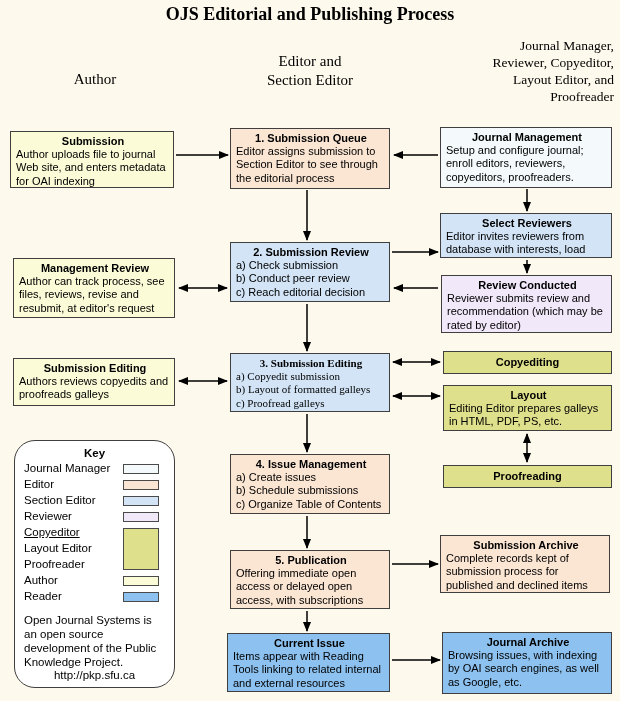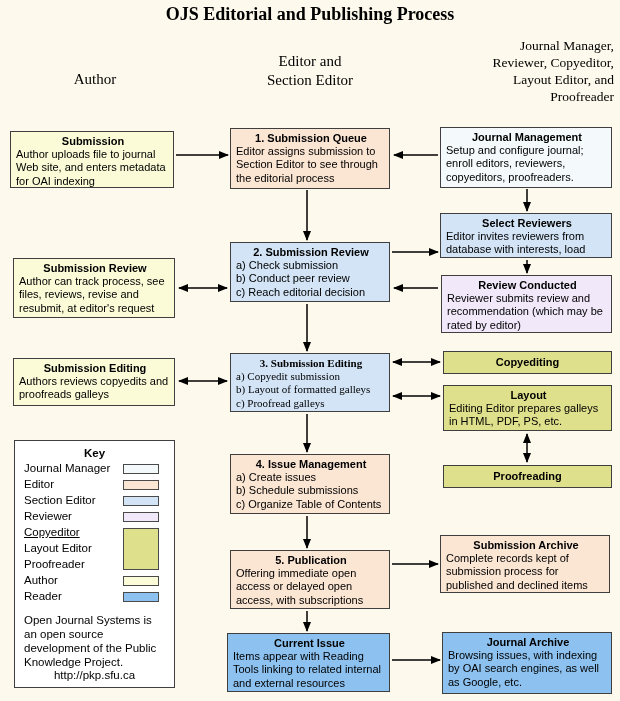--- a/index.html
+++ b/index.html
@@ -55,21 +55,21 @@
   <div class="col-header manager">Journal Manager,
 Reviewer, Copyeditor,
 Layout Editor, and
 Proofreader</div>
 
   <div class="box" style="left: 10px; top: 131px; width: 164px; height: 57px; background-color: rgb(251, 251, 216);">
     <div class="box-title">Submission</div>
     <div class="box-body">Author uploads file to journal Web site, and enters metadata for OAI indexing</div>
   </div>
   <div class="box" style="left: 13px; top: 258px; width: 162px; height: 60px; background-color: rgb(251, 251, 216);">
-    <div class="box-title">Submission Review</div>
+    <div class="box-title">Management Review</div>
     <div class="box-body">Author can track process, see files, reviews, revise and resubmit, at editor's request</div>
   </div>
   <div class="box" style="left: 13px; top: 358px; width: 162px; height: 48px; background-color: rgb(251, 251, 216);">
     <div class="box-title">Submission Editing</div>
     <div class="box-body">Authors reviews copyedits and proofreads galleys</div>
   </div>
 
   <div class="box" style="left: 230px; top: 128px; width: 160px; height: 61px; background-color: rgb(251, 229, 211);">
     <div class="box-title">1. Submission Queue</div>
     <div class="box-body">Editor assigns submission to Section Editor to see through the editorial process</div>
@@ -125,21 +125,21 @@
   </div>
   <div class="box" style="left: 440px; top: 535px; width: 170px; height: 58px; background-color: rgb(251, 229, 211);">
     <div class="box-title">Submission Archive</div>
     <div class="box-body">Complete records kept of submission process for published and declined items</div>
   </div>
   <div class="box" style="left: 442px; top: 632px; width: 170px; height: 62px; background-color: rgb(141, 194, 240);">
     <div class="box-title">Journal Archive</div>
     <div class="box-body">Browsing issues, with indexing by OAI search engines, as well as Google, etc.</div>
   </div>
 
-  <div class="key-box" style="left:14px;top:440px;width:161px;height:248px;">
+  <div class="key-box" style="left:14px;top:440px;width:161px;height:248px;border-radius:21px;">
     <div class="key-title">Key</div>
     <div class="key-label" style="top:21px;">Journal Manager</div>
     <div class="key-label" style="top:37px;">Editor</div>
     <div class="key-label" style="top:53px;">Section Editor</div>
     <div class="key-label" style="top:69px;">Reviewer</div>
     <div class="key-label" style="top:85px;text-decoration:underline;">Copyeditor</div>
     <div class="key-label" style="top:101px;">Layout Editor</div>
     <div class="key-label" style="top:117px;">Proofreader</div>
     <div class="key-label" style="top:133px;">Author</div>
     <div class="key-label" style="top:149px;">Reader</div>

